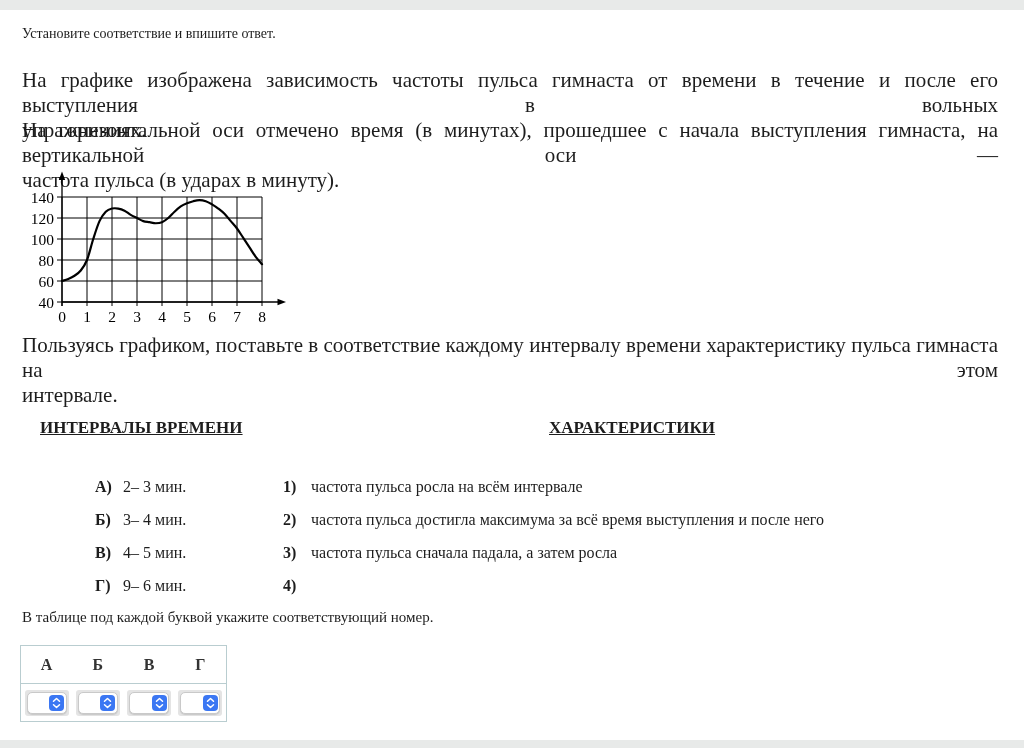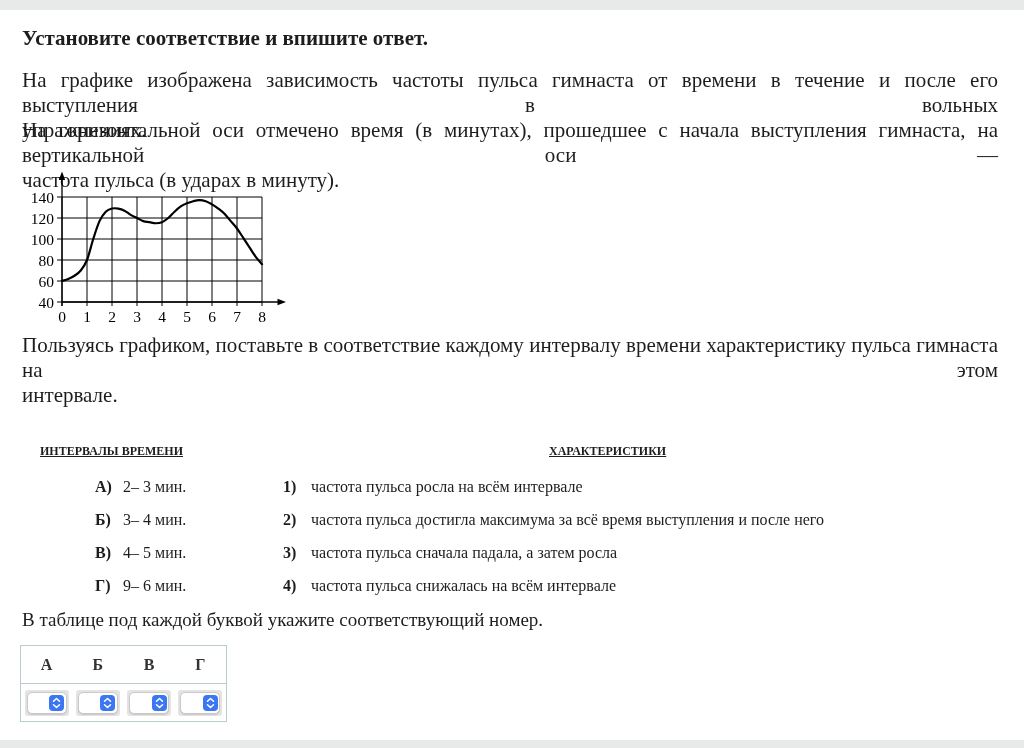--- a/index.html
+++ b/index.html
@@ -16,40 +16,40 @@
     width: 100%; height: 10px;
     background: #e8eae9;
   }
   .bottom-bar {
     position: absolute; bottom: 0; left: 0;
     width: 100%; height: 8px;
     background: #e8eae9;
   }
   .title {
     position: absolute; left: 22px; top: 26px;
-    font-size: 21px; font-weight: bold;
+    font-size: 14px; font-weight: normal;
   }
   .para {
     position: absolute; left: 22px;
     width: 976px;
     font-size: 21px; line-height: 25px;
   }
   .p1 { top: 68px; }
   .p2 { top: 118px; }
   .p3 { top: 333px; }
-  .p4 { position: absolute; left: 22px; top: 609px; font-size: 19px; }
+  .p4 { position: absolute; left: 22px; top: 609px; font-size: 15px; }
   .jline { display: block; text-align: justify; text-align-last: justify; }
   .lline { display: block; }
 
   .chart-wrap { position: absolute; left: 28px; top: 170px; }
 
   .match-headers {
-    position: absolute; left: 22px; top: 444px;
+    position: absolute; left: 22px; top: 418px;
     width: 980px; height: 20px;
-    font-size: 12px; font-weight: bold;
+    font-size: 17px; font-weight: bold;
   }
   .hdr-left {
     position: absolute; left: 18px; top: 0;
     text-decoration: underline;
   }
   .hdr-right {
     position: absolute; left: 483px; top: 0;
     text-decoration: underline;
     margin-left: 44px;
   }
@@ -192,21 +192,20 @@
     <span class="mr-letter">В)</span>
     <span class="mr-text">4– 5 мин.</span>
     <span class="mr-number">3)</span>
     <span class="mr-text">частота пульса сначала падала, а затем росла</span>
   </div>
   <div class="match-row">
     <span></span>
     <span class="mr-letter">Г)</span>
     <span class="mr-text">9– 6 мин.</span>
     <span class="mr-number">4)</span>
-    <span class="mr-text">частота пульса снижалась на всём интервале</span>
   </div>
 </div>
 
 <div class="p4">В таблице под каждой буквой укажите соответствующий номер.</div>
 
 <div class="answer-table">
   <div class="at-header">
     <span class="cell">А</span>
     <span class="cell">Б</span>
     <span class="cell">В</span>

